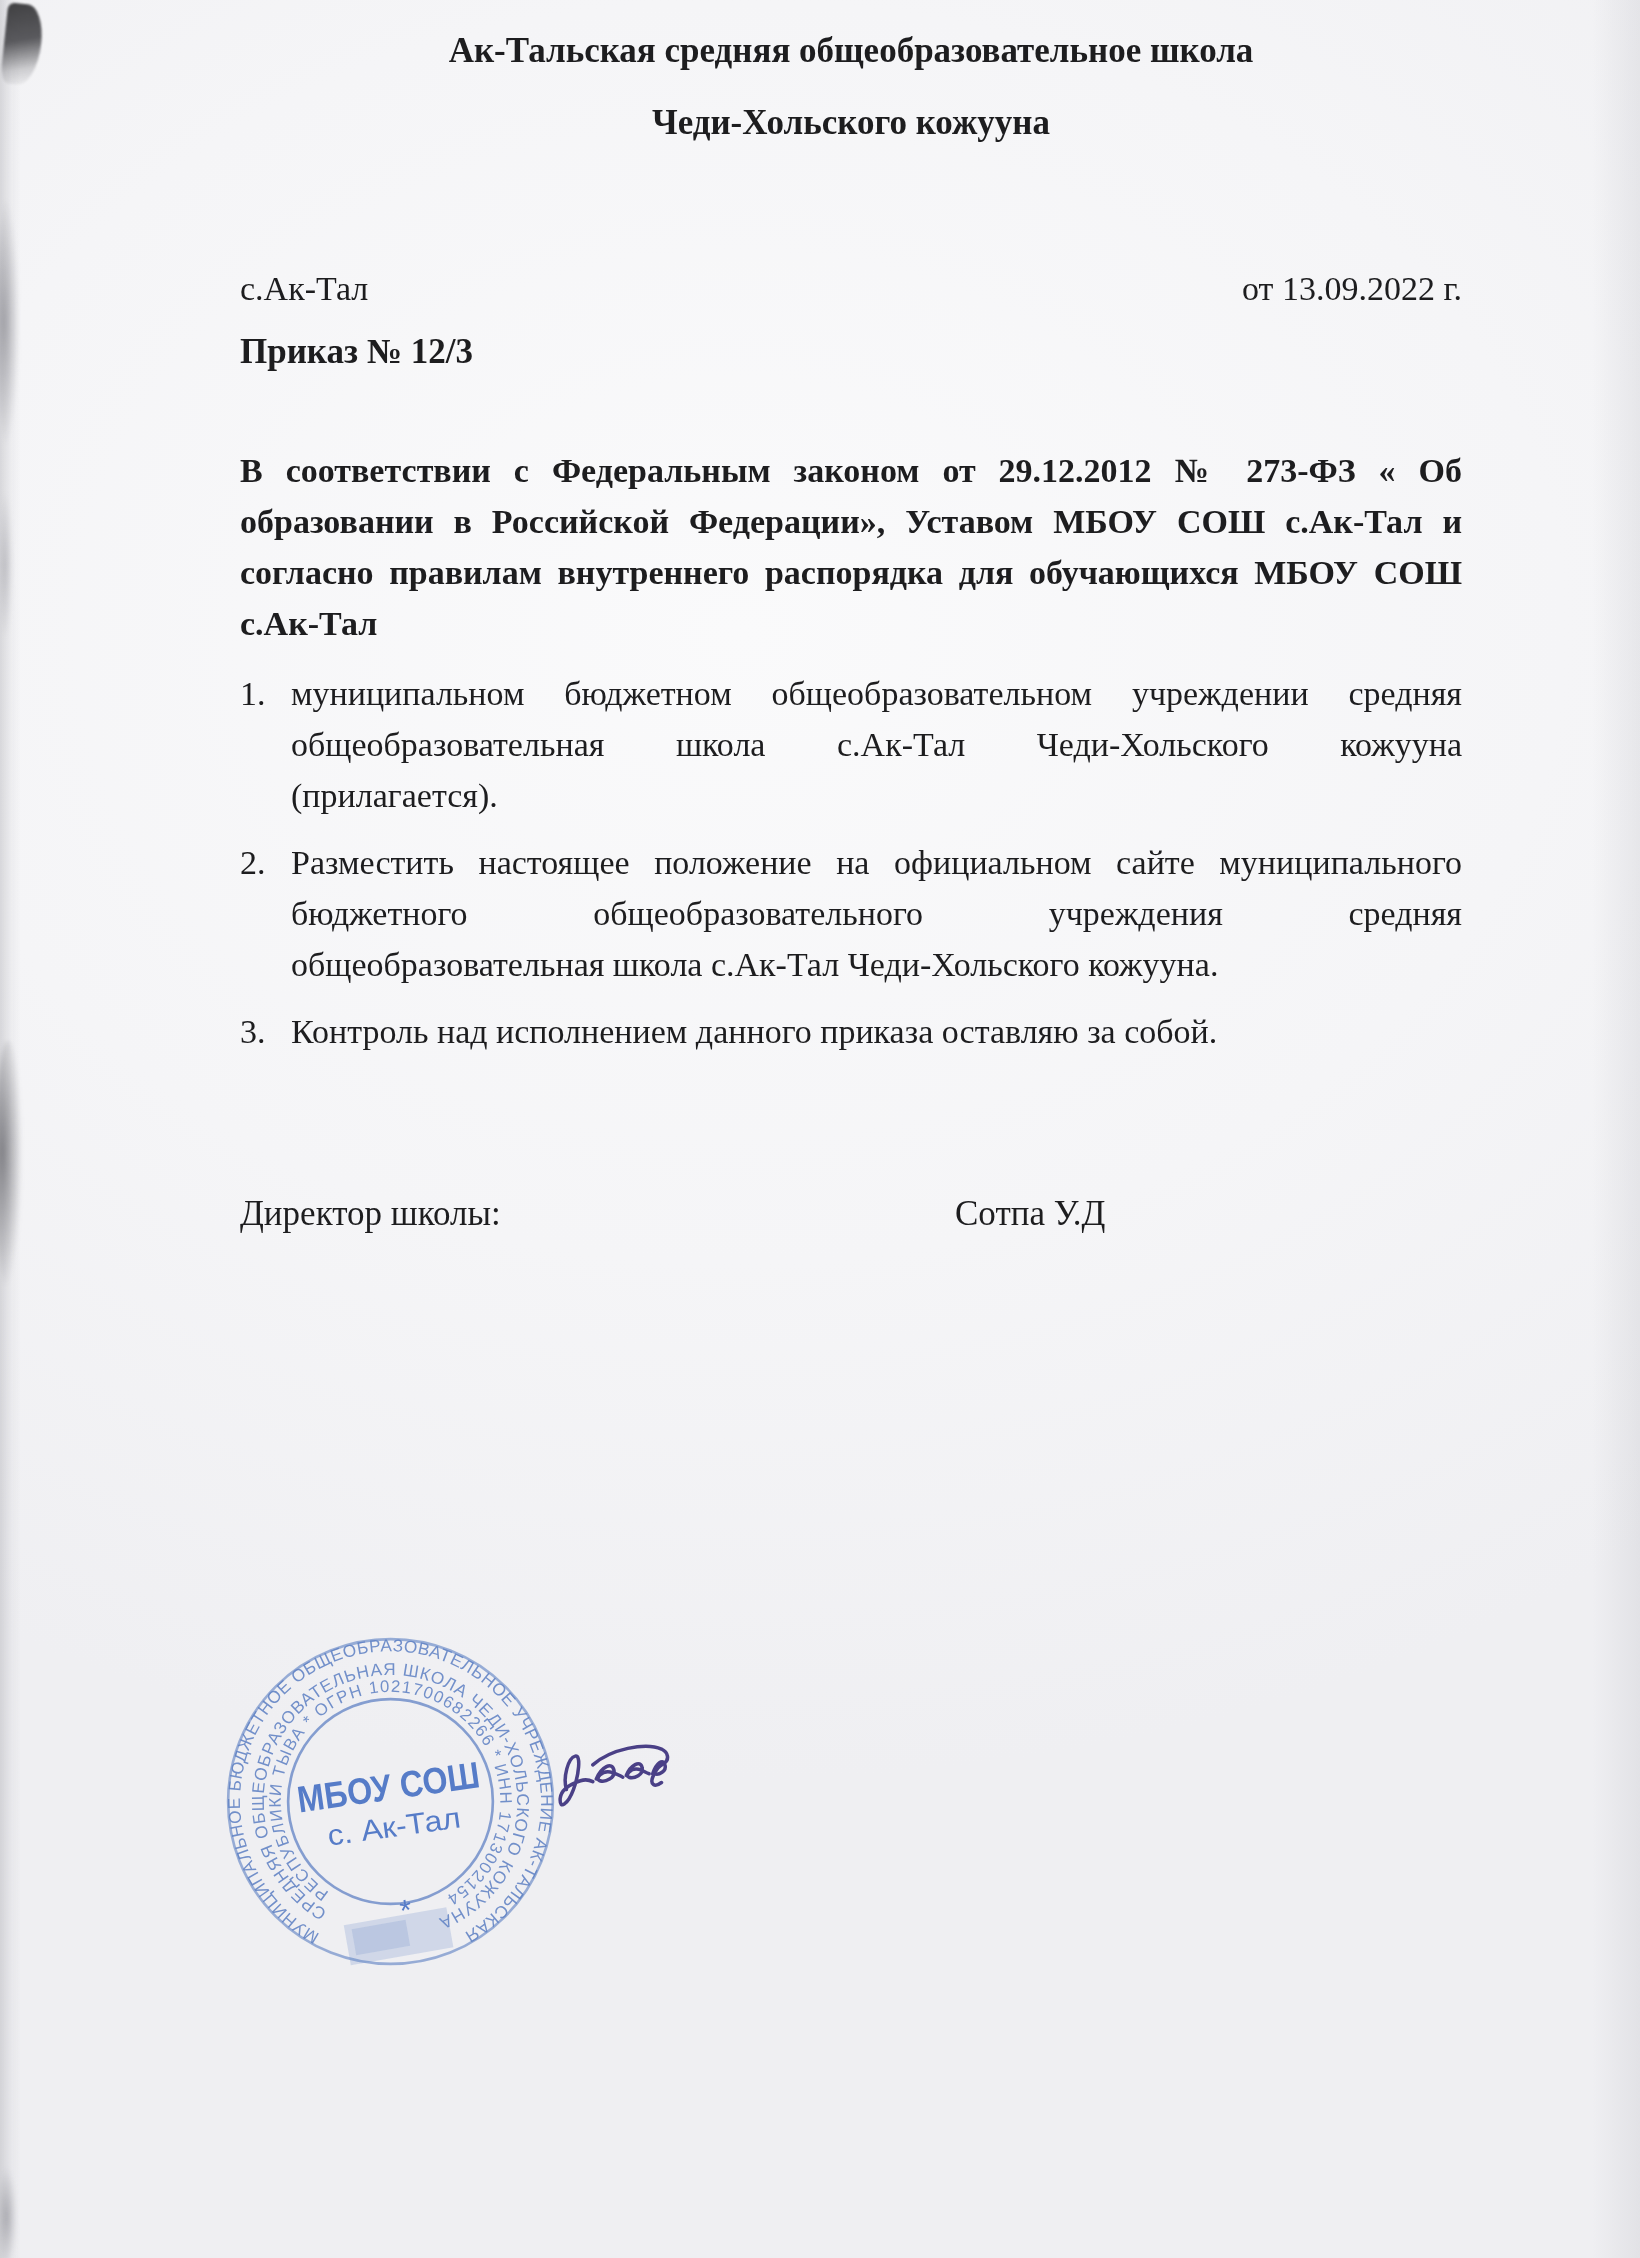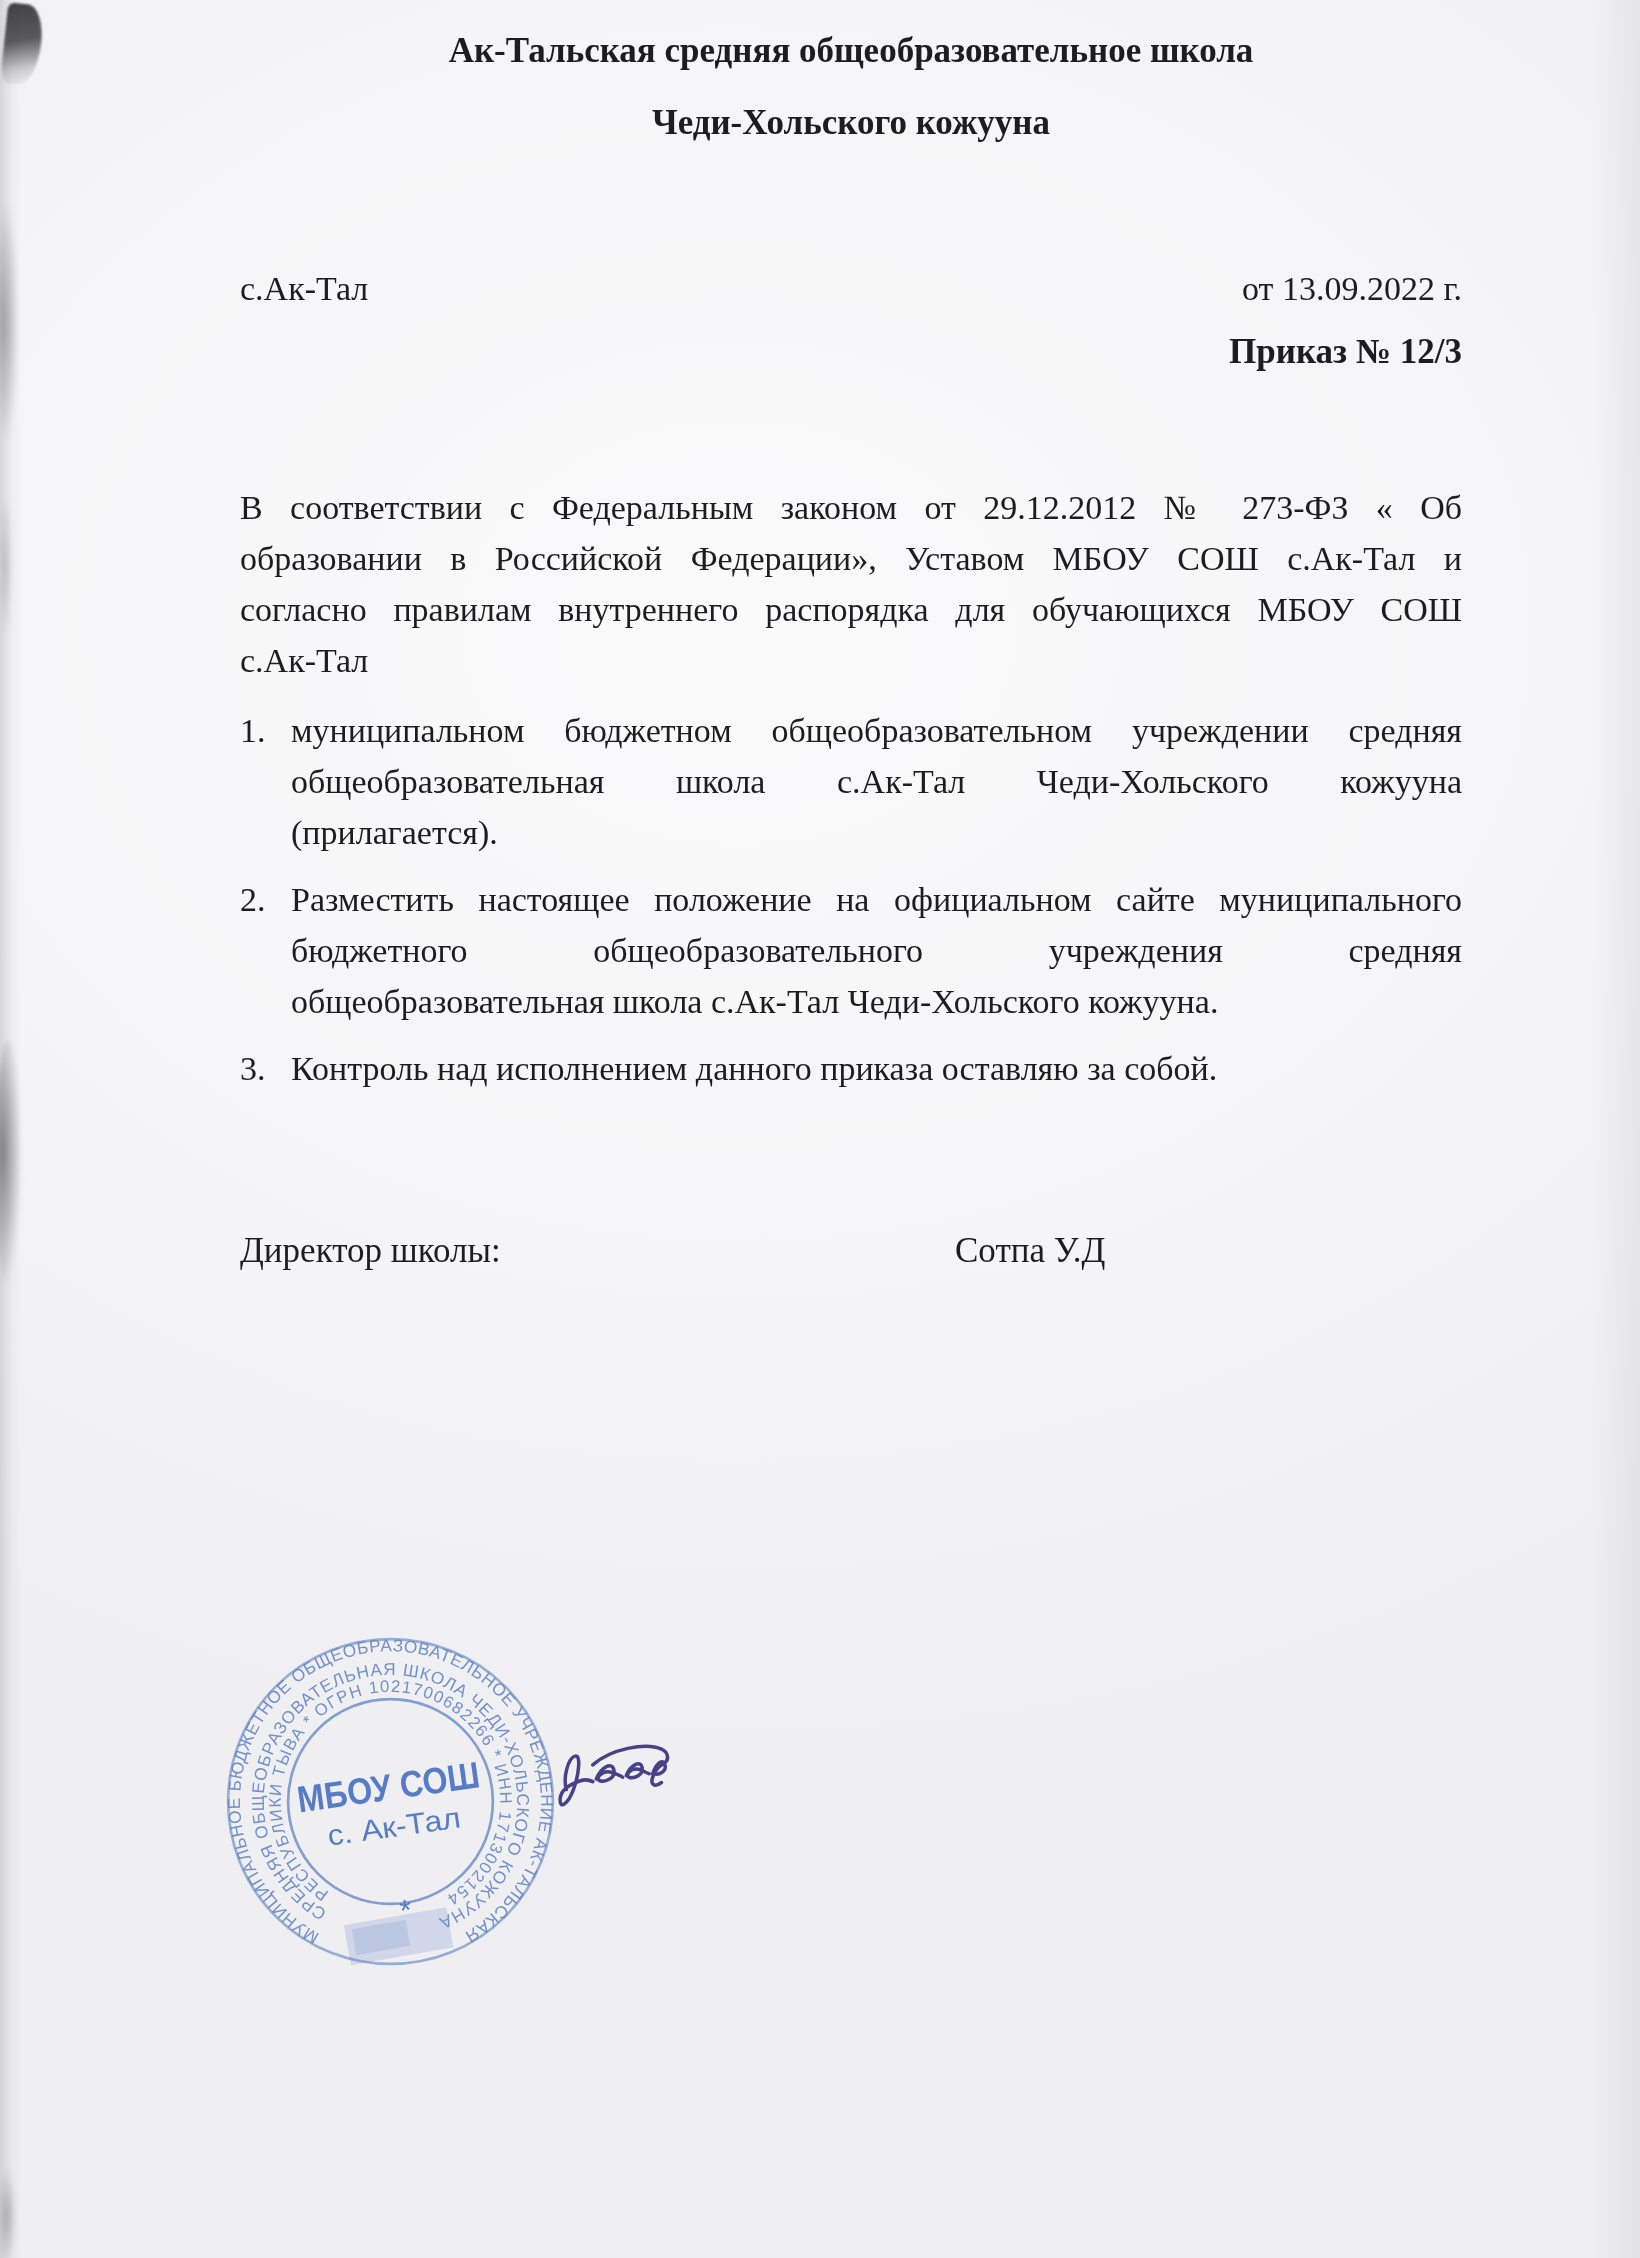--- a/index.html
+++ b/index.html
@@ -34,24 +34,24 @@
     background:linear-gradient(to left,rgba(150,150,160,.15),transparent);}
 
   
   .doc{position:absolute;left:240px;top:0;width:1222px;z-index:3;}
   .h-line{text-align:center;font-weight:bold;font-size:35px;line-height:42px;}
   .h1{margin-top:176px;}
   .h2{margin-top:30px;}
   .h3{margin-top:30px;}
   .meta-row{margin-top:124px;display:flex;justify-content:space-between;
     font-size:34px;line-height:42px;}
-  .order-no{margin-top:21px;text-align:right;font-weight:bold;font-size:35px;line-height:42px;}
+  .order-no{margin-top:21px;text-align:left;font-weight:bold;font-size:35px;line-height:42px;}
   .title-block{margin-top:39px;}
   .t-line{text-align:center;font-weight:bold;font-size:35px;line-height:42px;}
-  .preamble{margin-top:109px;}
+  .preamble{margin-top:72px;font-weight:bold;}
   .p-line{font-size:34px;line-height:51px;}
   .jl{text-align:justify;text-align-last:justify;}
   .command{margin-top:32px;font-weight:bold;font-size:36px;line-height:42px;letter-spacing:0.4px;}
   .list{margin-top:19.4px;}
   .item{position:relative;padding-left:51px;margin-bottom:16px;}
   .num{position:absolute;left:0;top:0;font-size:34px;line-height:51px;}
   .il{font-size:34px;line-height:51px;}
   .sig-row{position:relative;margin-top:134px;height:53px;font-size:35px;line-height:46px;}
   .sig-name{position:absolute;left:715px;top:0;}
 

